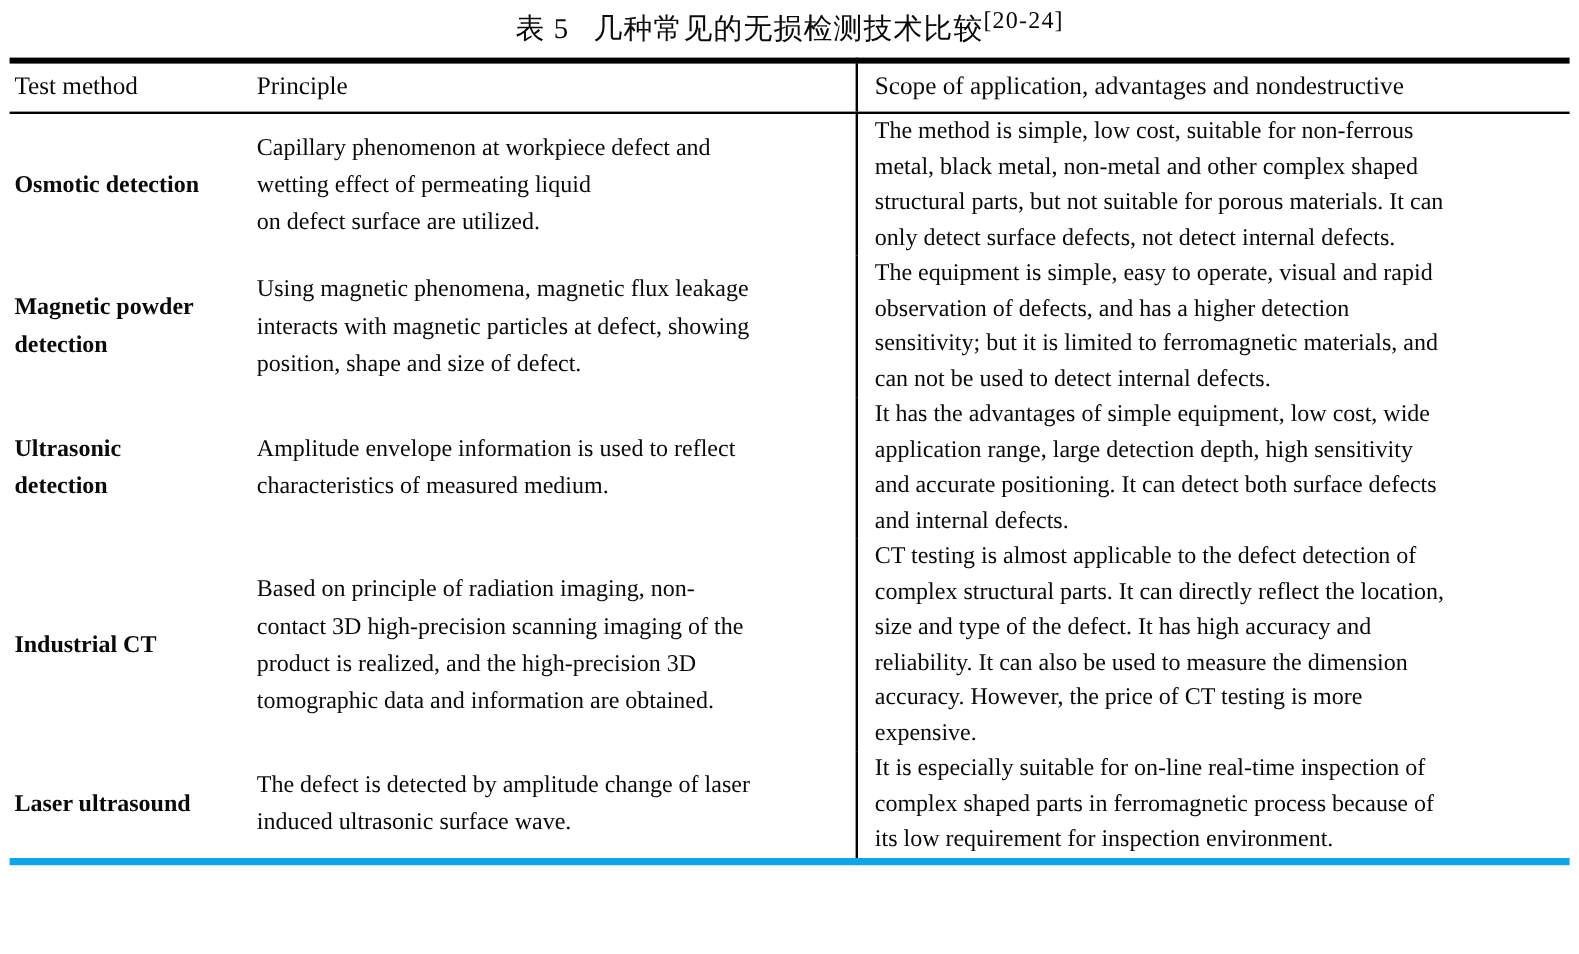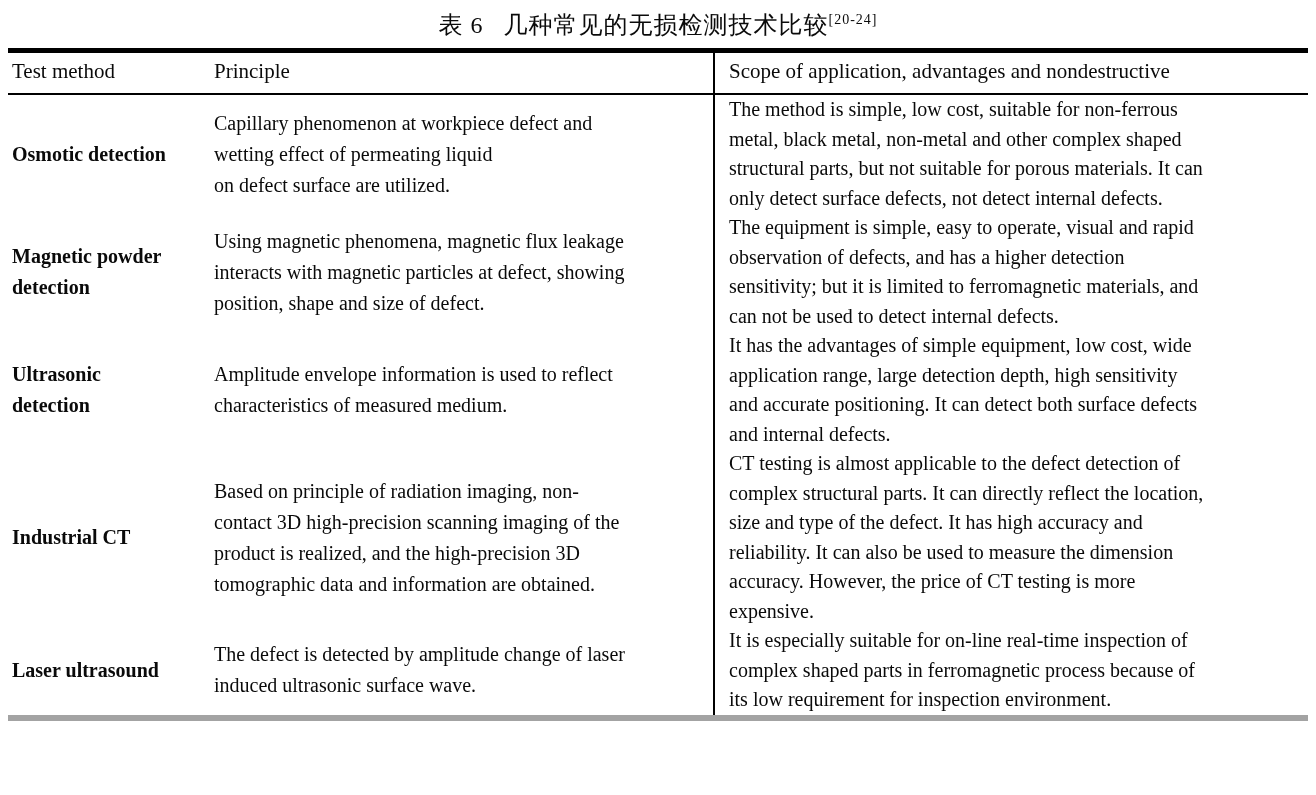--- a/index.html
+++ b/index.html
@@ -25,31 +25,31 @@
     line-height: 34px;
     letter-spacing: 1px;
   }
   .caption-en {
     font-size: 23px;
     line-height: 32px;
     margin-top: 2px;
   }
   .caption-main { margin-left: 20px; margin-top: 32px; }
   .caption-sup {
-    font-size: 14px;
+    font-size: 20px;
     vertical-align: super;
     line-height: 0;
   }
   table.cmp {
     width: 1300px;
     margin: 6px auto 0 auto;
     border-collapse: collapse;
     table-layout: fixed;
     border-top: 5px solid #000;
-    border-bottom: 6px solid #a3a3a3;
+    border-bottom: 6px solid #0ea5e9;
   }
   col.c1 { width: 197px; }
   col.c2 { width: 509px; }
   col.c3 { width: 594px; }
   thead th {
     font-weight: normal;
     text-align: left;
     font-size: 21px;
     padding: 6px 0 9px 0;
     border-bottom: 2px solid #000;
@@ -80,21 +80,21 @@
     line-height: 29.5px;
   }
 </style>
 </head>
 <body>
 
 <div class="page">
 
   <div class="caption-block">
     <div class="caption-zh">
-      <span>表 6</span><span class="caption-main">几种常见的无损检测技术比较</span><span class="caption-sup">[20-24]</span>
+      <span>表 5</span><span class="caption-main">几种常见的无损检测技术比较</span><span class="caption-sup">[20-24]</span>
     </div>
   </div>
 
   <table class="cmp">
     <colgroup>
       <col class="c1">
         <col class="c2">
         <col class="c3">
     </colgroup>
     <thead>

